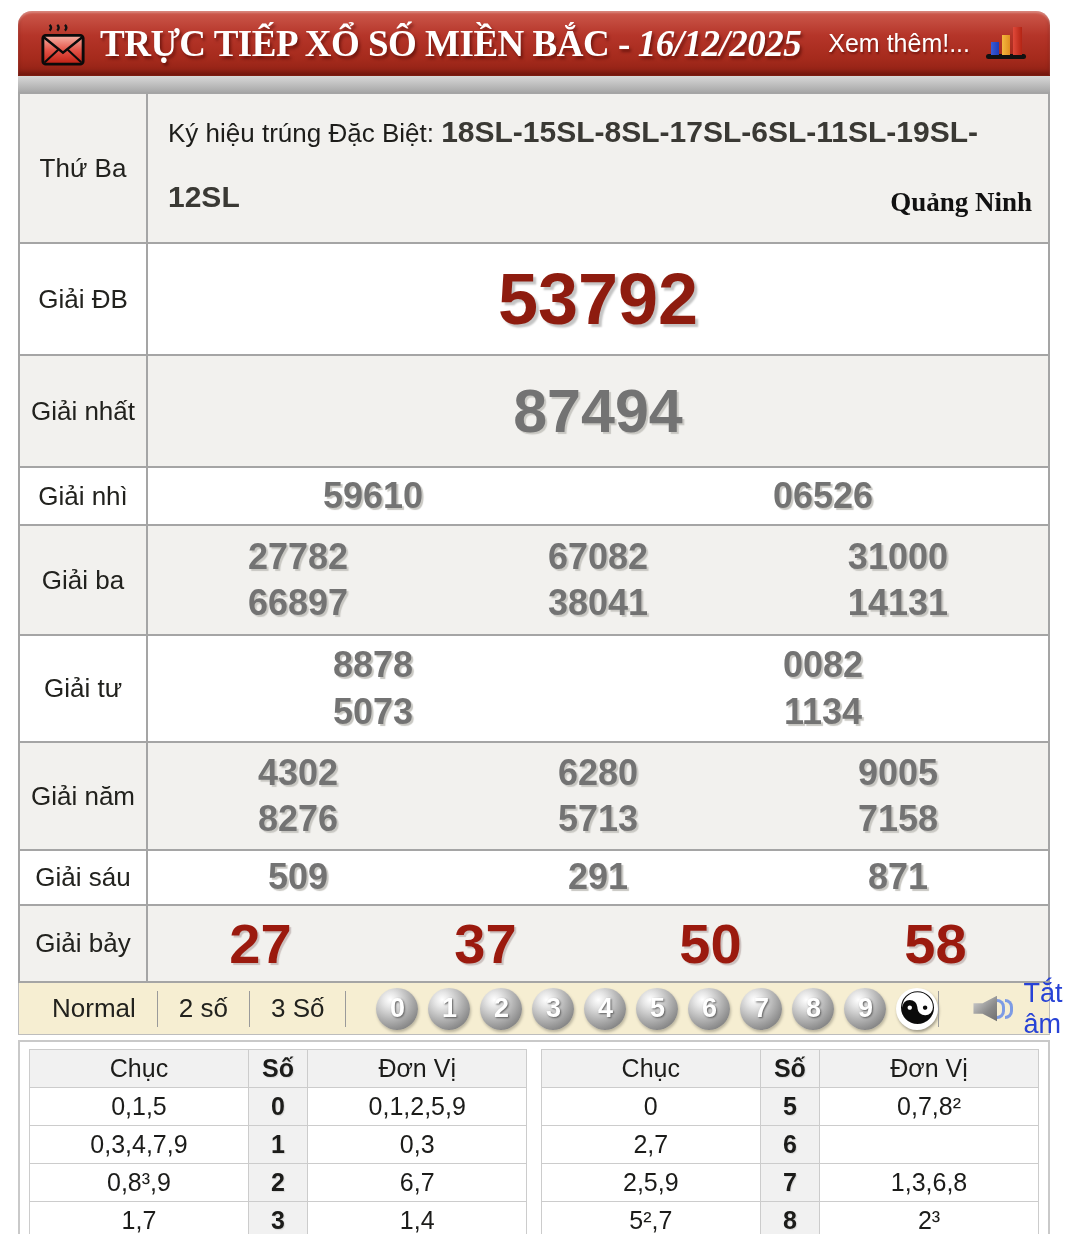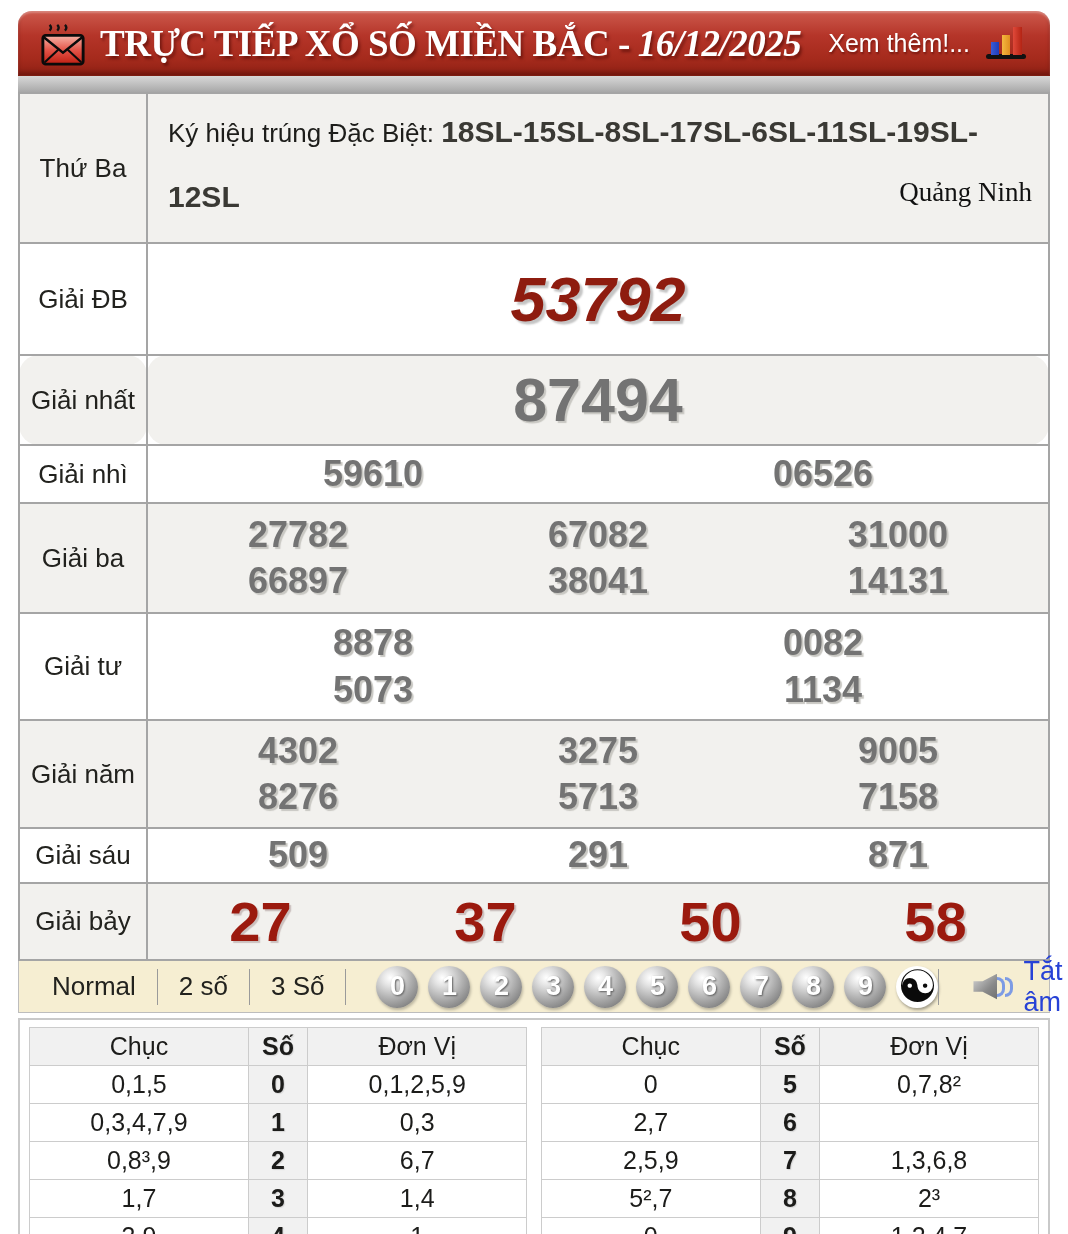--- a/index.html
+++ b/index.html
@@ -39,39 +39,39 @@
   table.results { width:100%; border-collapse:collapse; border:2px solid #989898; table-layout:fixed; }
   table.results td { border:2px solid #a5a5a5; vertical-align:middle; }
   td.lbl { width:128px; text-align:center; font-size:26px; color:#22221e; }
   tr.gray  { background:#f2f1ee; }
   tr.white { background:#ffffff; }
 
   .vals { display:flex; flex-wrap:wrap; align-items:center; width:100%; }
   .vals span { display:block; text-align:center; font-weight:bold; color:#737373;
     text-shadow:2px 2px 1px #c8c7c2; line-height:1.28; }
   .c1{width:100%} .c2{width:50%} .c3{width:33.33%} .c4{width:25%}
-  .sz-db  { font-size:63px; color:#8e1c0f !important; text-shadow:3px 3px 2px #c4c4c4 !important;font-style:italic; }
+  .sz-db  { font-size:72px; color:#8e1c0f !important; text-shadow:3px 3px 2px #c4c4c4 !important; }
   .sz-1st { font-size:61px; }
   .sz-mid { font-size:36px; }
   .sz-7th { font-size:56px; color:#9b1a0e !important; text-shadow:2px 2px 1px #cbc0be !important; }
   tr.r-db   td { height:112px; }
-  tr.r-1st  td { height:90px;border-radius:20px; }
+  tr.r-1st  td { height:112px; }
   tr.r-2nd  td { height:58px; }
   tr.r-3rd  td { height:110px; }
   tr.r-4th  td { height:107px; }
   tr.r-5th  td { height:108px; }
   tr.r-6th  td { height:55px; }
   tr.r-7th  td { height:77px; }
 
   tr.r-sym td { height:88px; }
   .symwrap { position:relative; padding:8px 20px 10px 20px; line-height:60px; }
   .symlabel { font-size:26px; color:#1d1d1a; }
   .symcodes { font-size:30px; font-weight:bold; color:#3a3934; }
-  .province { position:absolute; right:16px; bottom:20px; font-family:"Liberation Serif", serif;
-    font-size:27px; color:#111; font-weight:normal; }
+  .province { position:absolute; right:16px; bottom:10px; font-family:"Liberation Serif", serif;
+    font-size:27px; color:#111; font-weight:bold; }
 
   
   .control-bar { height:52px; background:#f6eed2; border:1px solid #bdbdbd; border-top:none;
     display:flex; align-items:center; padding:0 12px; }
   .mode { font-size:26px; color:#22221e; padding:0 21px; cursor:pointer; white-space:nowrap; }
   .vsep { width:1px; height:36px; background:#9a9a9a; flex:0 0 auto; }
   .balls { display:flex; align-items:center; gap:10px; margin-left:30px; }
   .ball { width:42px; height:42px; border-radius:50%; cursor:pointer;
     background:radial-gradient(circle at 34% 28%, #ffffff 0%, #e6e6e6 18%, #b4b4b4 48%, #858585 78%, #707070 100%);
     box-shadow:1px 2px 3px rgba(0,0,0,.25);
@@ -201,21 +201,21 @@
         <span class="c2 sz-mid">1134</span>
       </div>
           </td>
     </tr>
 
     <tr class="gray r-5th">
       <td class="lbl">Giải năm</td>
       <td>
             <div class="vals">
         <span class="c3 sz-mid">4302</span>
-        <span class="c3 sz-mid">3275</span>
+        <span class="c3 sz-mid">6280</span>
         <span class="c3 sz-mid">9005</span>
         <span class="c3 sz-mid">8276</span>
         <span class="c3 sz-mid">5713</span>
         <span class="c3 sz-mid">7158</span>
       </div>
           </td>
     </tr>
 
     <tr class="white r-6th">
       <td class="lbl">Giải sáu</td>

